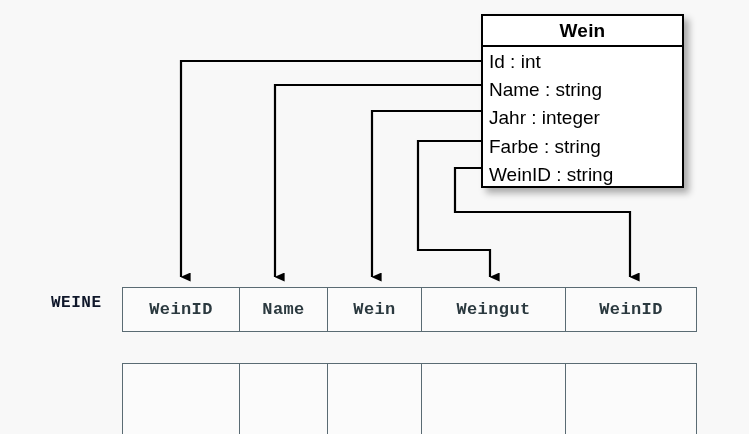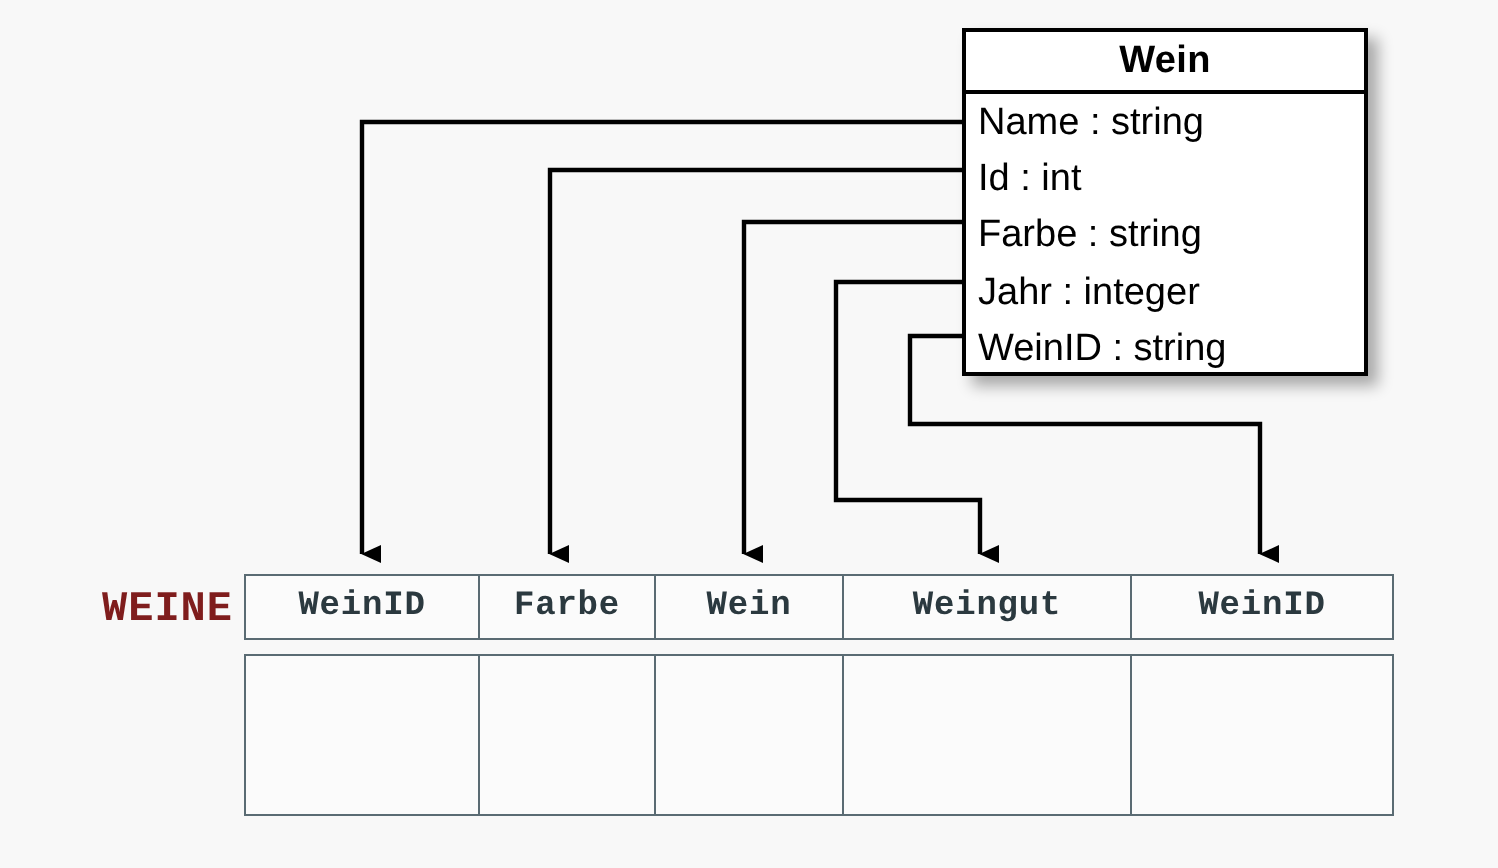--- a/index.html
+++ b/index.html
@@ -61,36 +61,36 @@
     white-space: nowrap;
     font-family: "Liberation Sans", sans-serif;
   }
 
   
   .table-label {
     position: absolute;
     left: 51px;
     top: 294px;
     font-family: "Liberation Mono", "DejaVu Sans Mono", monospace;
-    font-size: 21px;
+    font-size: 16px;
     font-weight: bold;
-    color: #7f1d1d;
+    color: #0f172a;
     letter-spacing: 0.5px;
     white-space: nowrap;
   }
 
   .rel-table {
     position: absolute;
     left: 122px;
     top: 287px;
     border-collapse: separate;
     border-spacing: 0;
   }
   .rel-table td {
-    padding: 0;
+    padding: 12px;
     margin: 12px;
   }
 
   .hdr-cell {
     height: 33px;
     border: 1px solid #5a6b73;
     background: #fbfbfb;
     text-align: center;
     vertical-align: middle;
     font-family: "Liberation Mono", "DejaVu Sans Mono", monospace;
@@ -139,35 +139,35 @@
     <path d="M 481 111 L 372 111 L 372 277" fill="none" stroke="#000000" stroke-width="2.2" marker-end="url(#arrowhead)"></path>
 
     <path d="M 481 141 L 418 141 L 418 250 L 490 250 L 490 277" fill="none" stroke="#000000" stroke-width="2.2" marker-end="url(#arrowhead)"></path>
 
     <path d="M 481 168 L 455 168 L 455 212 L 630 212 L 630 277" fill="none" stroke="#000000" stroke-width="2.2" marker-end="url(#arrowhead)"></path>
   </svg>
 
   <div class="class-box">
     <div class="class-title">Wein</div>
     <div class="class-attrs">
+      <div class="class-attr">Id : int</div>
       <div class="class-attr">Name : string</div>
-      <div class="class-attr">Id : int</div>
+      <div class="class-attr">Jahr : integer</div>
       <div class="class-attr">Farbe : string</div>
-      <div class="class-attr">Jahr : integer</div>
       <div class="class-attr">WeinID : string</div>
     </div>
   </div>
 
   <div class="table-label">WEINE</div>
 
   <table class="rel-table">
     <tbody>
       <tr>
         <td class="hdr-cell col-0">WeinID</td>
-        <td class="hdr-cell col-1">Farbe</td>
+        <td class="hdr-cell col-1">Name</td>
         <td class="hdr-cell col-2">Wein</td>
         <td class="hdr-cell col-3">Weingut</td>
         <td class="hdr-cell col-4">WeinID</td>
       </tr>
       <tr class="spacer-row">
         <td></td>
         <td></td>
         <td></td>
         <td></td>
         <td></td>

